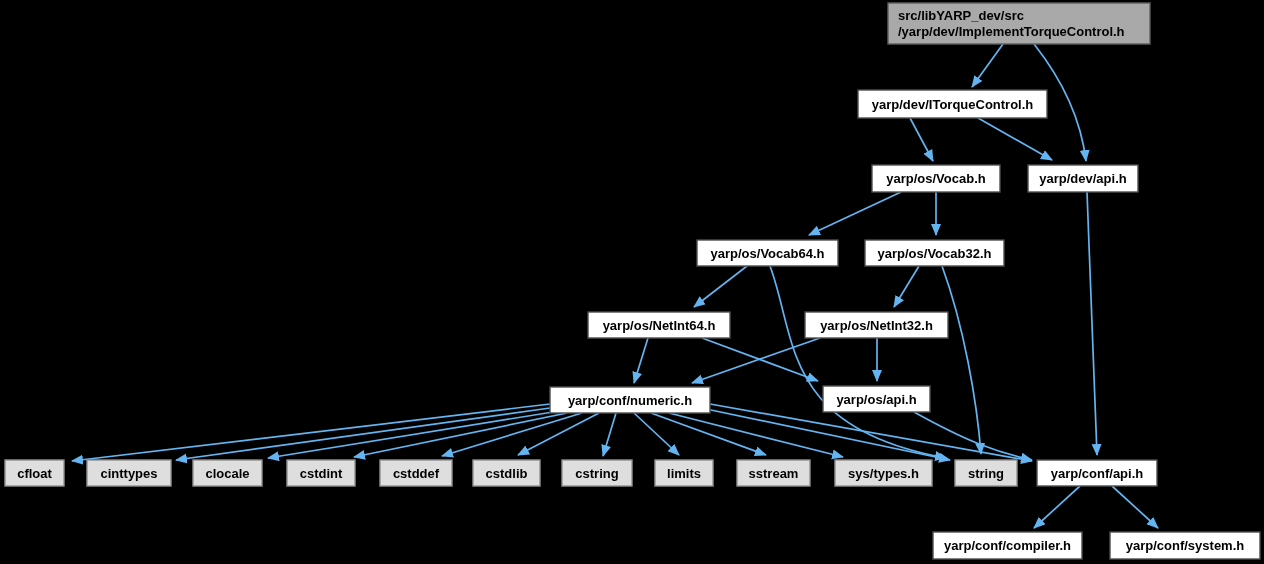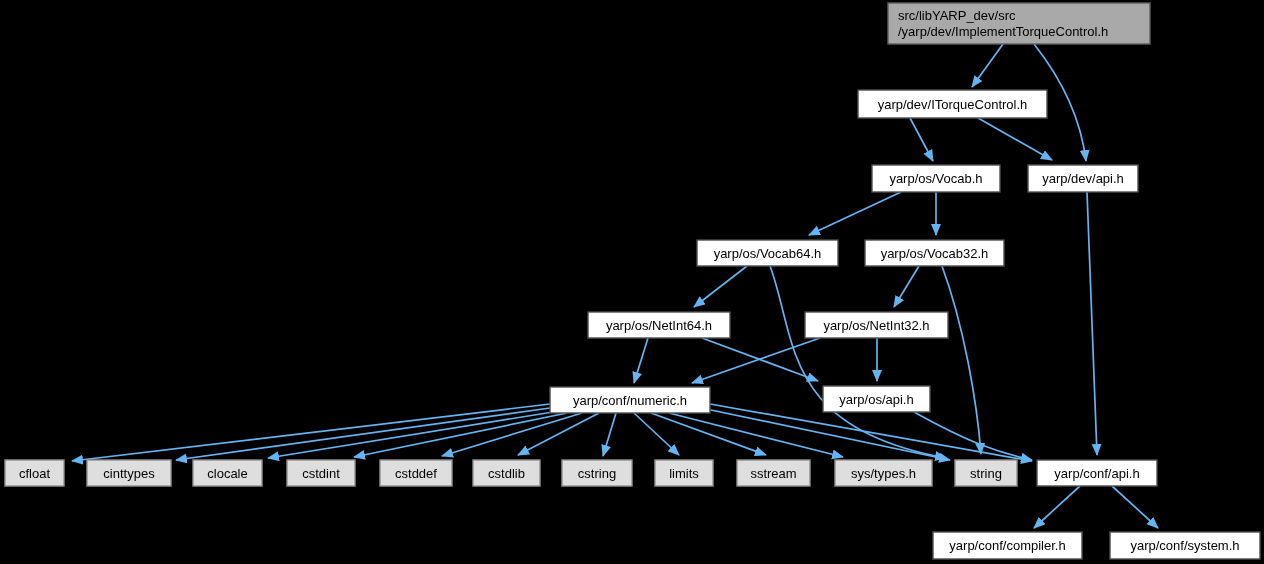--- a/index.html
+++ b/index.html
@@ -7,20 +7,21 @@
     padding: 0;
     background: #000000;
   }
   #stage {
     position: relative;
     width: 1264px;
     height: 564px;
     background: #000000;
     overflow: hidden;
     font-family: "Liberation Sans", "DejaVu Sans", sans-serif;
+    font-weight: bold;
   }
   svg { display: block; }
   .node-rect { }
   .node-label {
     font-family: "Liberation Sans", "DejaVu Sans", sans-serif;
     font-size: 13px;
     fill: #000000;
   }
   .edge-path {
     fill: none;

